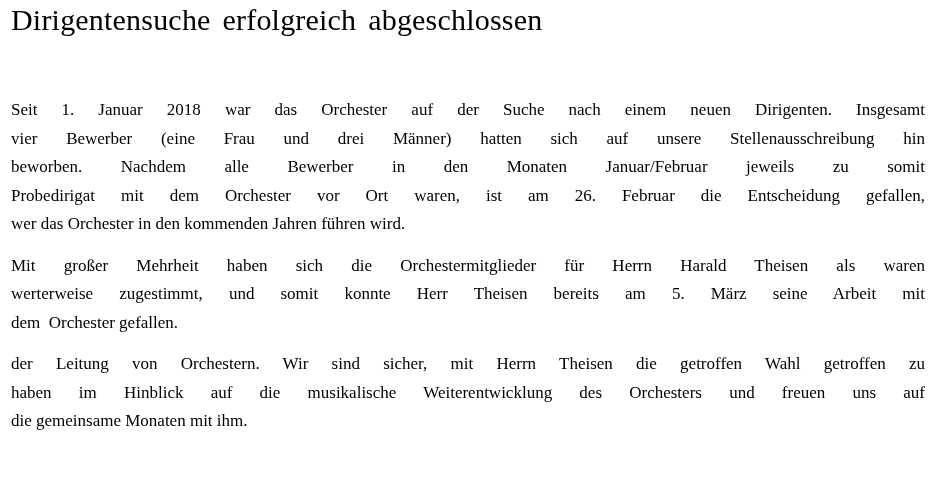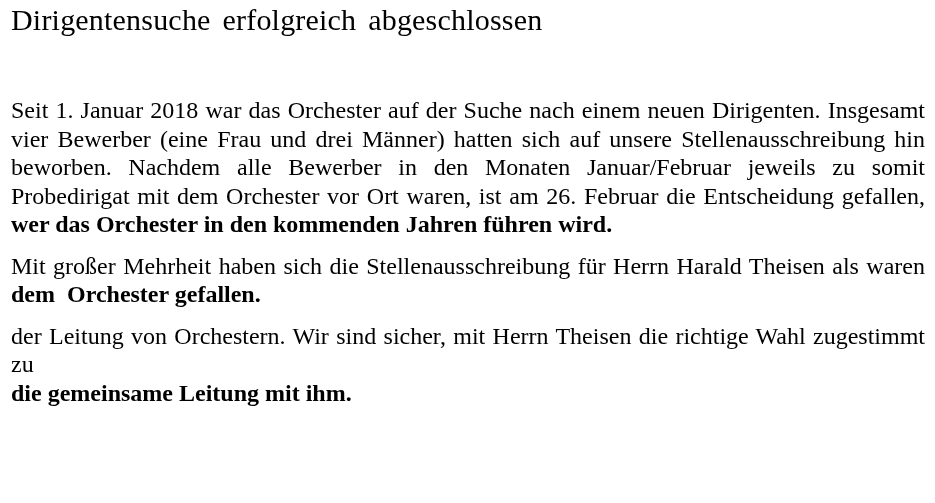--- a/index.html
+++ b/index.html
@@ -21,55 +21,56 @@
     font-family: "Liberation Serif", "DejaVu Serif", serif;
     font-size: 30px;
     font-weight: normal;
     line-height: 36px;
     margin: 0 0 58px 0;
     word-spacing: 0.14em;
     letter-spacing: 0.2px;
     white-space: nowrap;
   }
   .para {
-    font-size: 24px;
+    font-size: 17px;
     line-height: 28.5px;
     margin: 0 0 13px 0;
   }
   .para:last-child { margin-bottom: 0; }
   .jline {
     text-align: justify;
     text-align-last: justify;
   }
   .jline.last {
     text-align: center;
     text-align-last: left;
     white-space: pre-wrap;
-    font-weight: bold;
   }
   .bold-name { font-weight: normal; }
 </style>
 </head>
 <body>
 
 <div class="page">
 
   <h1 class="title">Dirigentensuche erfolgreich abgeschlossen</h1>
 
   <section class="para">
     <div class="jline">Seit 1. Januar 2018 war das Orchester auf der Suche nach einem neuen Dirigenten. Insgesamt</div>
     <div class="jline">vier Bewerber (eine Frau und drei Männer) hatten sich auf unsere Stellenausschreibung hin</div>
     <div class="jline">beworben. Nachdem alle Bewerber in den Monaten Januar/Februar jeweils zu somit</div>
     <div class="jline">Probedirigat mit dem Orchester vor Ort waren, ist am 26. Februar die Entscheidung gefallen,</div>
     <div class="jline last">wer das Orchester in den kommenden Jahren führen wird.</div>
   </section>
 
   <section class="para">
-    <div class="jline"><span>Mit großer Mehrheit haben sich die Stellenausschreibung für Herrn </span><span class="bold-name">Harald Theisen</span><span> als waren</span></div>
+    <div class="jline"><span>Mit großer Mehrheit haben sich die Orchestermitglieder für Herrn </span><span class="bold-name">Harald Theisen</span><span> als waren</span></div>
+    <div class="jline">werterweise zugestimmt, und somit konnte Herr Theisen bereits am 5. März seine Arbeit mit</div>
     <div class="jline last">dem  Orchester gefallen.</div>
   </section>
 
   <section class="para">
-    <div class="jline">der Leitung von Orchestern. Wir sind sicher, mit Herrn Theisen die richtige Wahl zugestimmt zu</div>
-    <div class="jline last">die gemeinsame Leitung mit ihm.</div>
+    <div class="jline">der Leitung von Orchestern. Wir sind sicher, mit Herrn Theisen die getroffen Wahl getroffen zu</div>
+    <div class="jline">haben im Hinblick auf die musikalische Weiterentwicklung des Orchesters und freuen uns auf</div>
+    <div class="jline last">die gemeinsame Monaten mit ihm.</div>
   </section>
 
 </div>
 
 </body></html>

